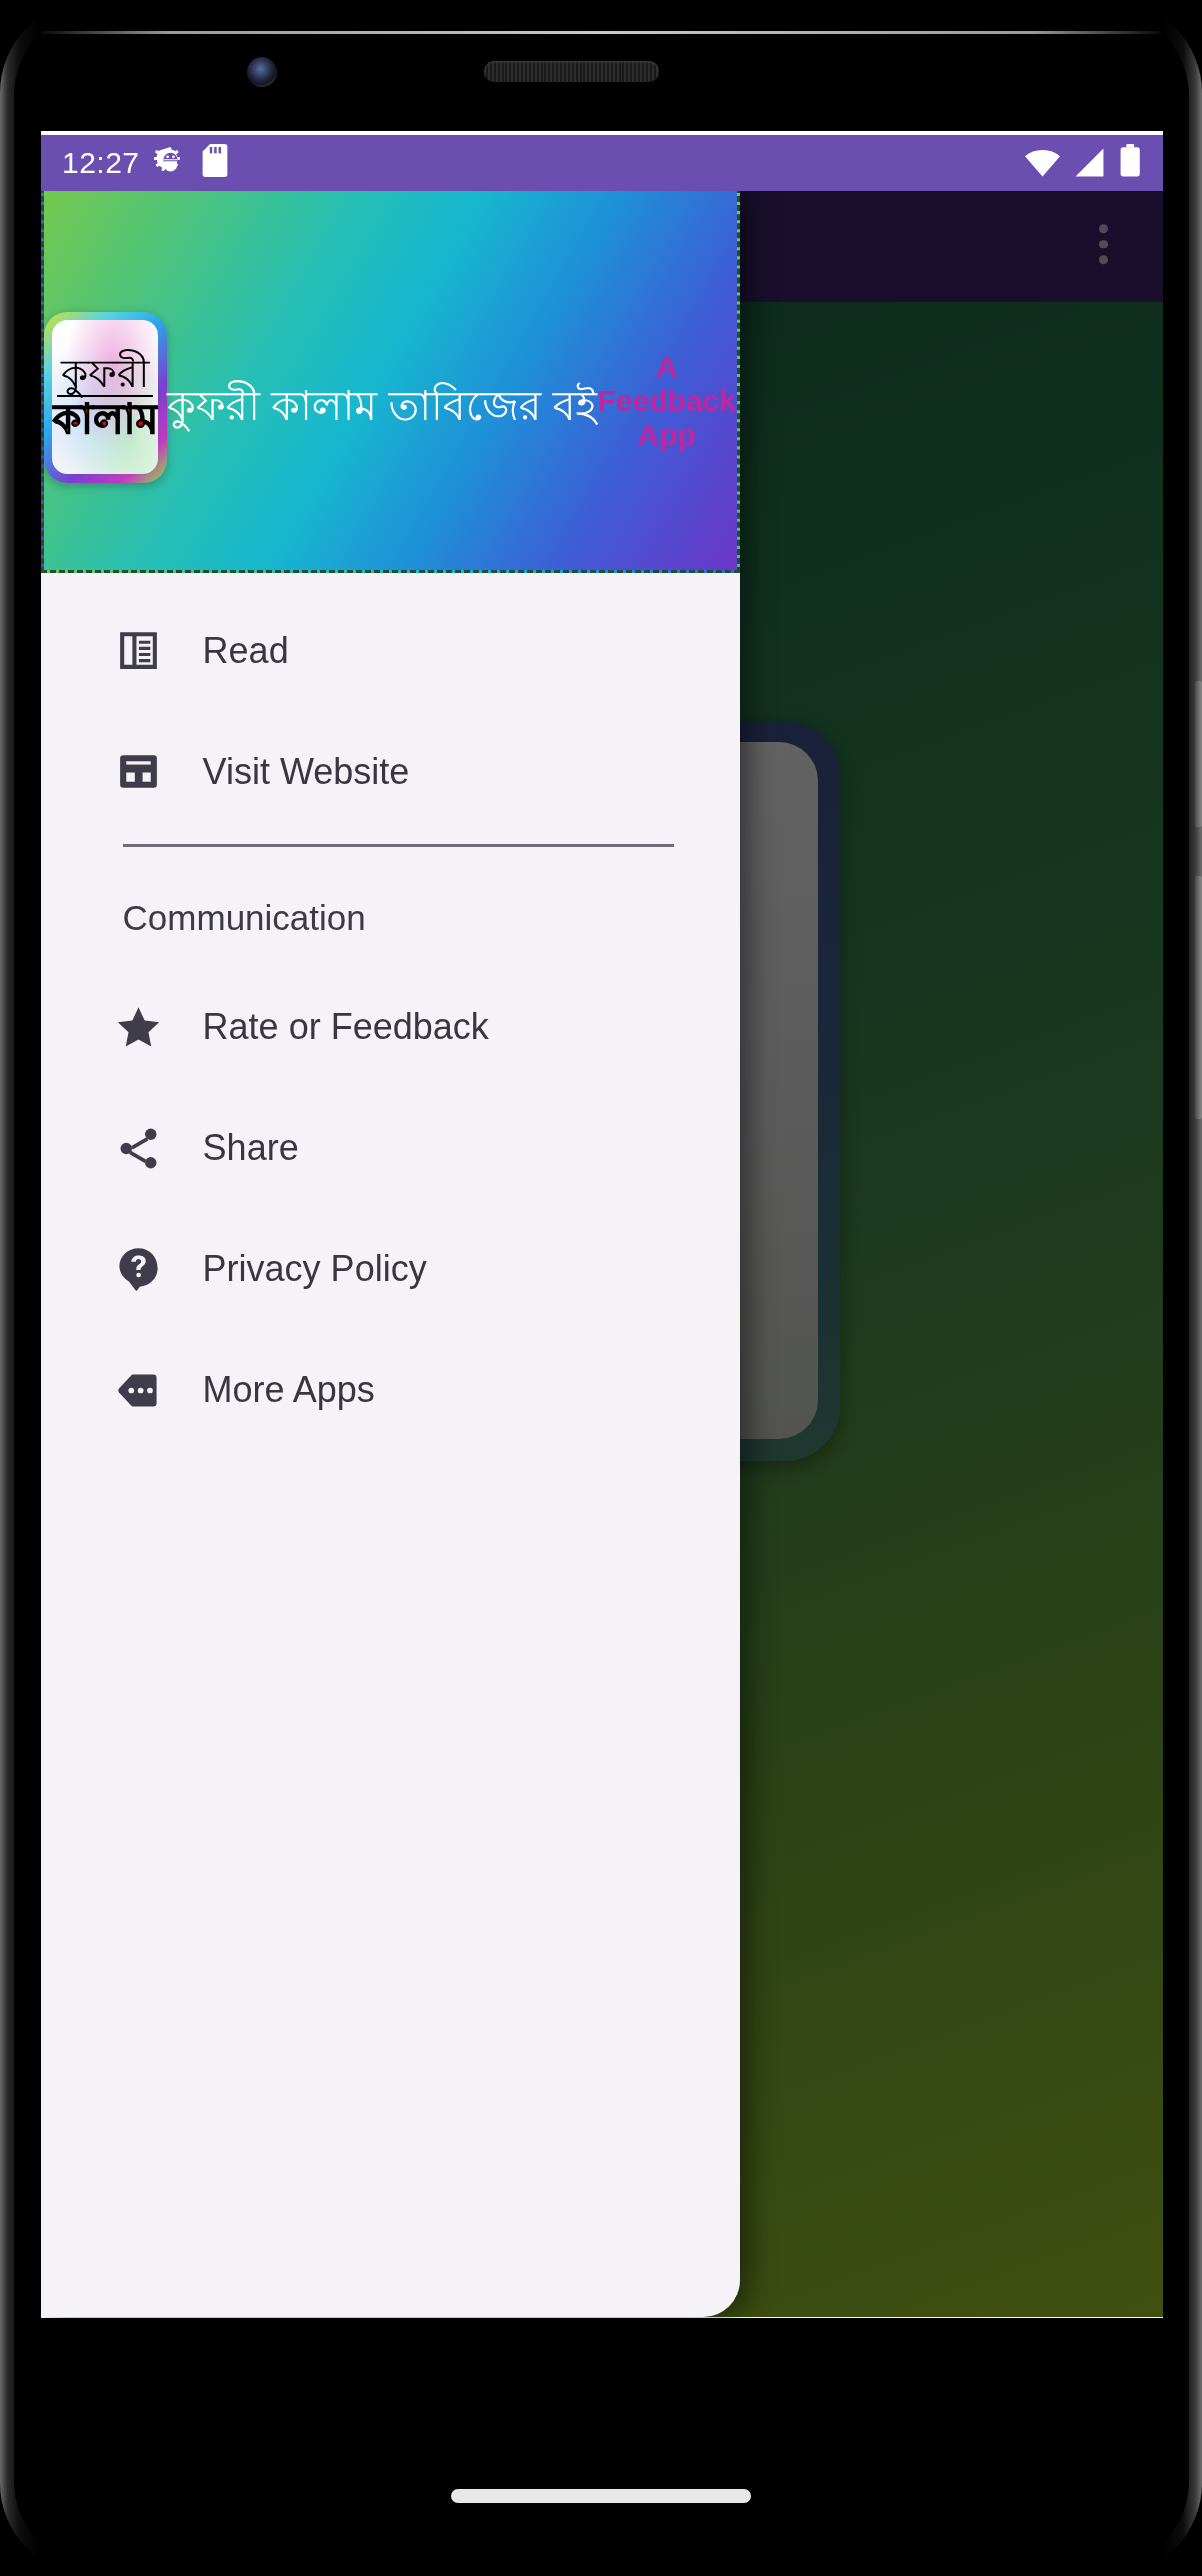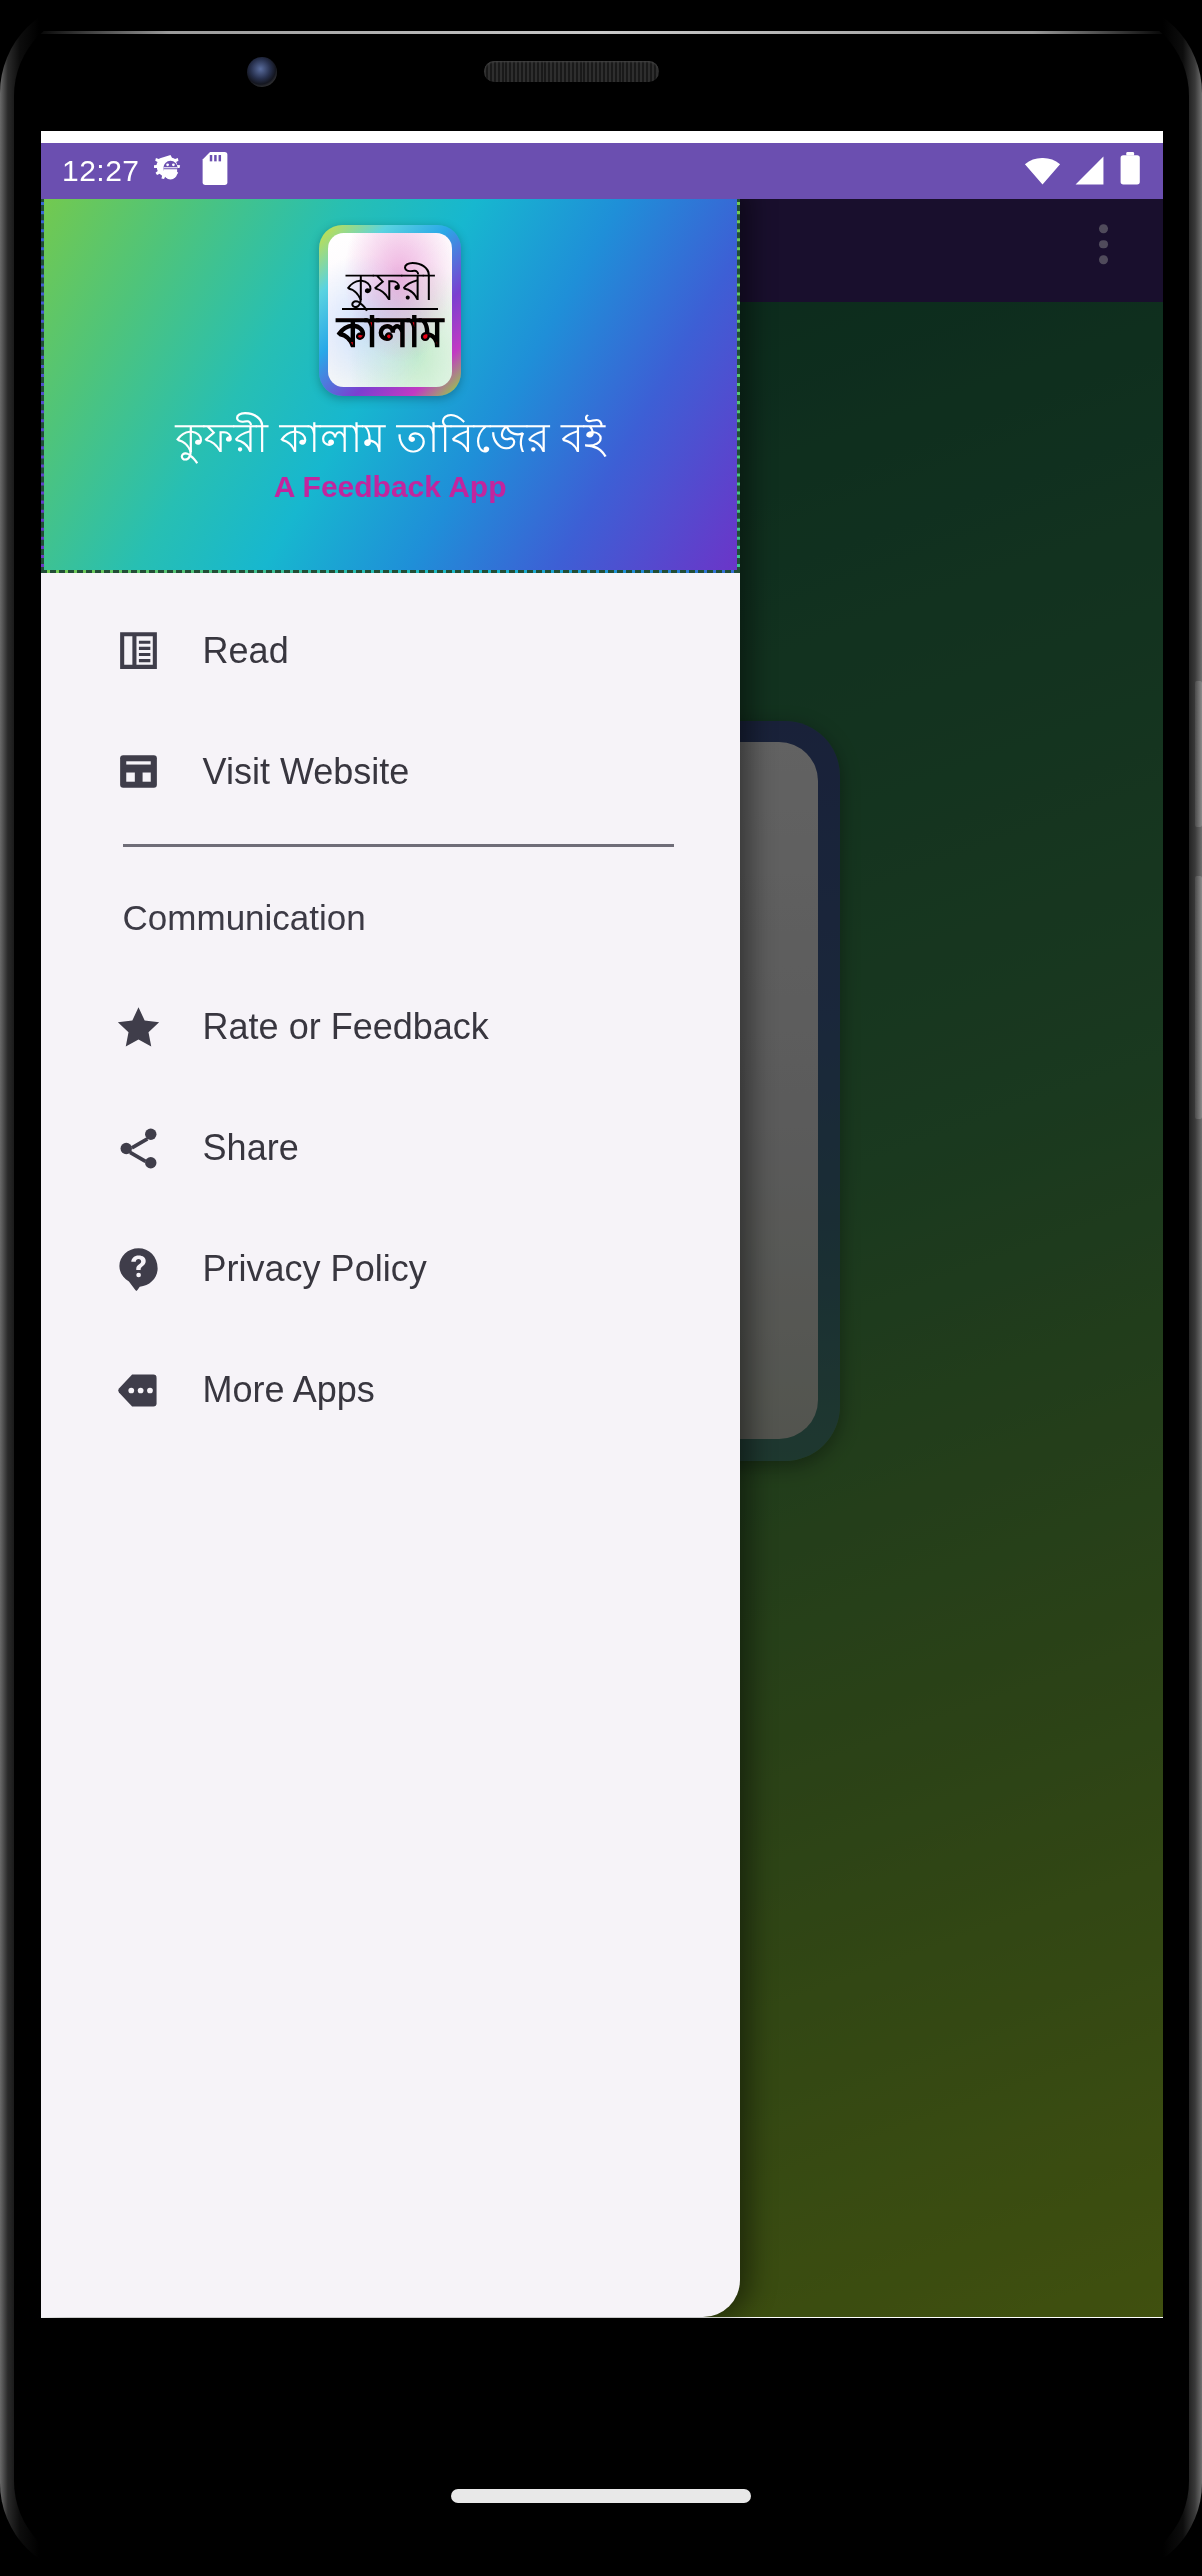--- a/index.html
+++ b/index.html
@@ -56,21 +56,21 @@
   
   #screen {
     position: absolute; left: 27px; top: 121px;
     width: 1122px; height: 2187px;
     background: #fff;
     overflow: hidden;
   }
 
   
   #status-bar {
-    position: absolute; left: 0; top: 12px; width: 100%; height: 56px;
+    position: absolute; left: 0; top: 4px; width: 100%; height: 56px;
     background: #6b4fb0;
     display: flex; align-items: center;
     padding: 0 21.4px;
     color: #fff;
   }
   #status-left { display: flex; align-items: center; gap: 14.6px; }
   #clock { font-size: 30px; letter-spacing: 0.5px; font-weight: 400; }
   #status-right { margin-left: auto; display: flex; align-items: flex-end; gap: 13.6px; }
 
   
@@ -133,21 +133,21 @@
     box-shadow: 9.7px 0 27px rgba(0,0,0,.45);
     overflow: hidden;
   }
   #drawer-header {
     position: relative;
     width: 699px; height: 386px;
     background: linear-gradient(120deg,
         #74c94e 0%, #4fc47a 16%, #27bfb3 34%, #17b7cf 48%,
         #1f8fd8 64%, #3d5fd5 80%, #6b35c8 100%);
     border: 3.9px dashed #214d36;
-    display: flex; flex-direction: column;
+    display: flex; flex-direction: row;
     align-items: center; justify-content: flex-start;
     padding-top: 35px;
   }
   #app-logo {
     width: 142px; height: 171px;
     border-radius: 23.4px;
     padding: 8.8px;
     background: linear-gradient(135deg,#cfe03a 0%, #5ad3e0 22%, #2aa8e8 42%, #7b3fd0 66%, #c13ac3 84%, #8ee03a 100%);
     box-shadow: 0 2.9px 9.7px rgba(0,0,0,.25);
   }

